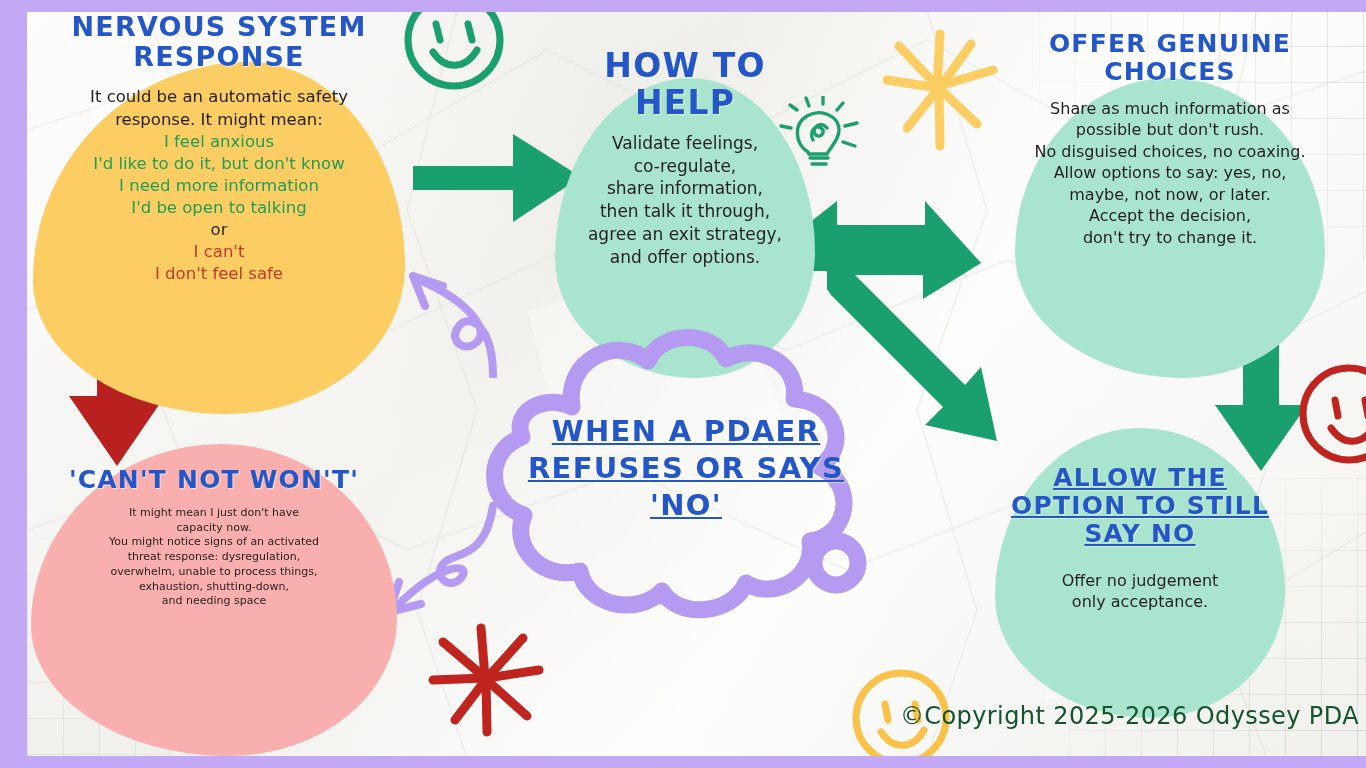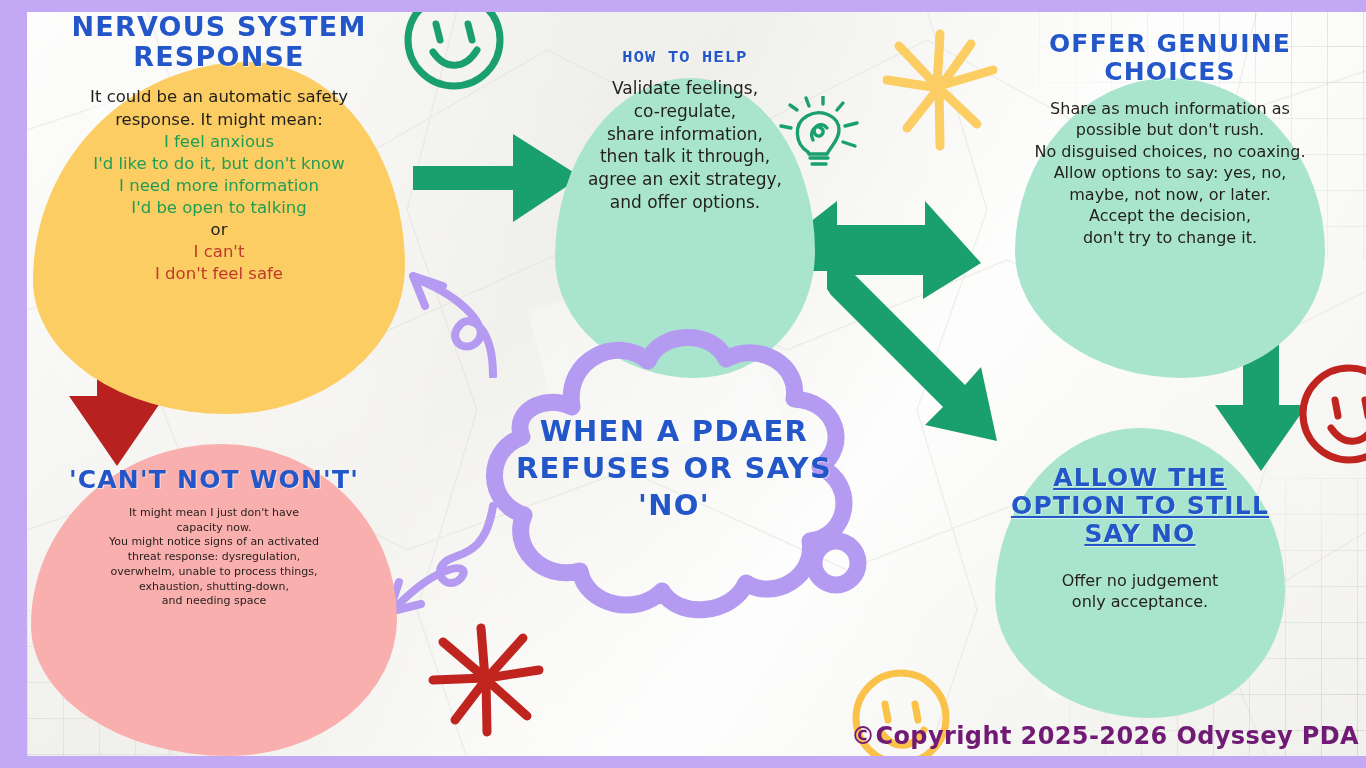--- a/index.html
+++ b/index.html
@@ -75,50 +75,51 @@
   #blob-cant{left:16px;top:444px;width:366px;height:312px;}
   #blob-cant .blob-shape{background:#f9afae;
     border-radius:52% 48% 46% 54% / 58% 56% 44% 42%;}
   #blob-cant .head{margin-top:22px;font-size:25px;}
   #blob-cant .body-txt{margin-top:12px;font-size:11px;width:330px;}
 
   
   #blob-help{left:540px;top:78px;width:260px;height:300px;}
   #blob-help .blob-shape{background:#a9e5ce;
     border-radius:52% 48% 46% 54% / 60% 58% 42% 40%;}
-  #blob-help .head{margin-top:-30px;font-size:17px;font-family:Liberation Mono, monospace;}
+  #blob-help .head{margin-top:-30px;font-size:33px;}
   #blob-help .body-txt{margin-top:10px;font-size:17px;width:250px;}
 
   
   #blob-choices{left:1000px;top:78px;width:310px;height:300px;}
   #blob-choices .blob-shape{background:#a9e5ce;
     border-radius:50% 50% 46% 54% / 58% 58% 42% 42%;}
   #blob-choices .head{margin-top:-48px;font-size:25px;}
   #blob-choices .body-txt{margin-top:12px;font-size:16px;width:300px;}
 
   
   #blob-allow{left:980px;top:428px;width:290px;height:290px;}
   #blob-allow .blob-shape{background:#a9e5ce;
     border-radius:50% 50% 46% 54% / 58% 56% 44% 42%;}
   #blob-allow .head{margin-top:36px;font-size:25px;text-decoration:underline;}
   #blob-allow .body-txt{margin-top:22px;font-size:16px;width:260px;}
 
   
   #cloud{position:absolute;left:445px;top:325px;width:420px;height:300px;}
   #cloud .cloud-title{
-    position:absolute;left:4px;top:88px;width:420px;text-align:center;
+    position:absolute;left:16px;top:88px;width:420px;text-align:center;
     color:#2356c8;font-weight:700;font-size:29px;line-height:1.28;letter-spacing:1.3px;
     text-shadow:1px 1px 0 rgba(255,255,255,.5);
+    text-decoration:underline;
   }
 
   
   .deco{position:absolute;}
   .copyright{
-    position:absolute;right:22px;bottom:18px;color:#701a75;
-    font-size:24px;font-weight:700;letter-spacing:.4px;
+    position:absolute;right:22px;bottom:38px;color:#14532d;
+    font-size:24px;font-weight:400;letter-spacing:.4px;
   }
   .frame{position:absolute;inset:0;border:12px solid #c3a9f5;box-sizing:border-box;pointer-events:none;}
 </style>
 </head>
 <body>
 
 <div id="stage">
 
   <div class="paper"></div>
 

